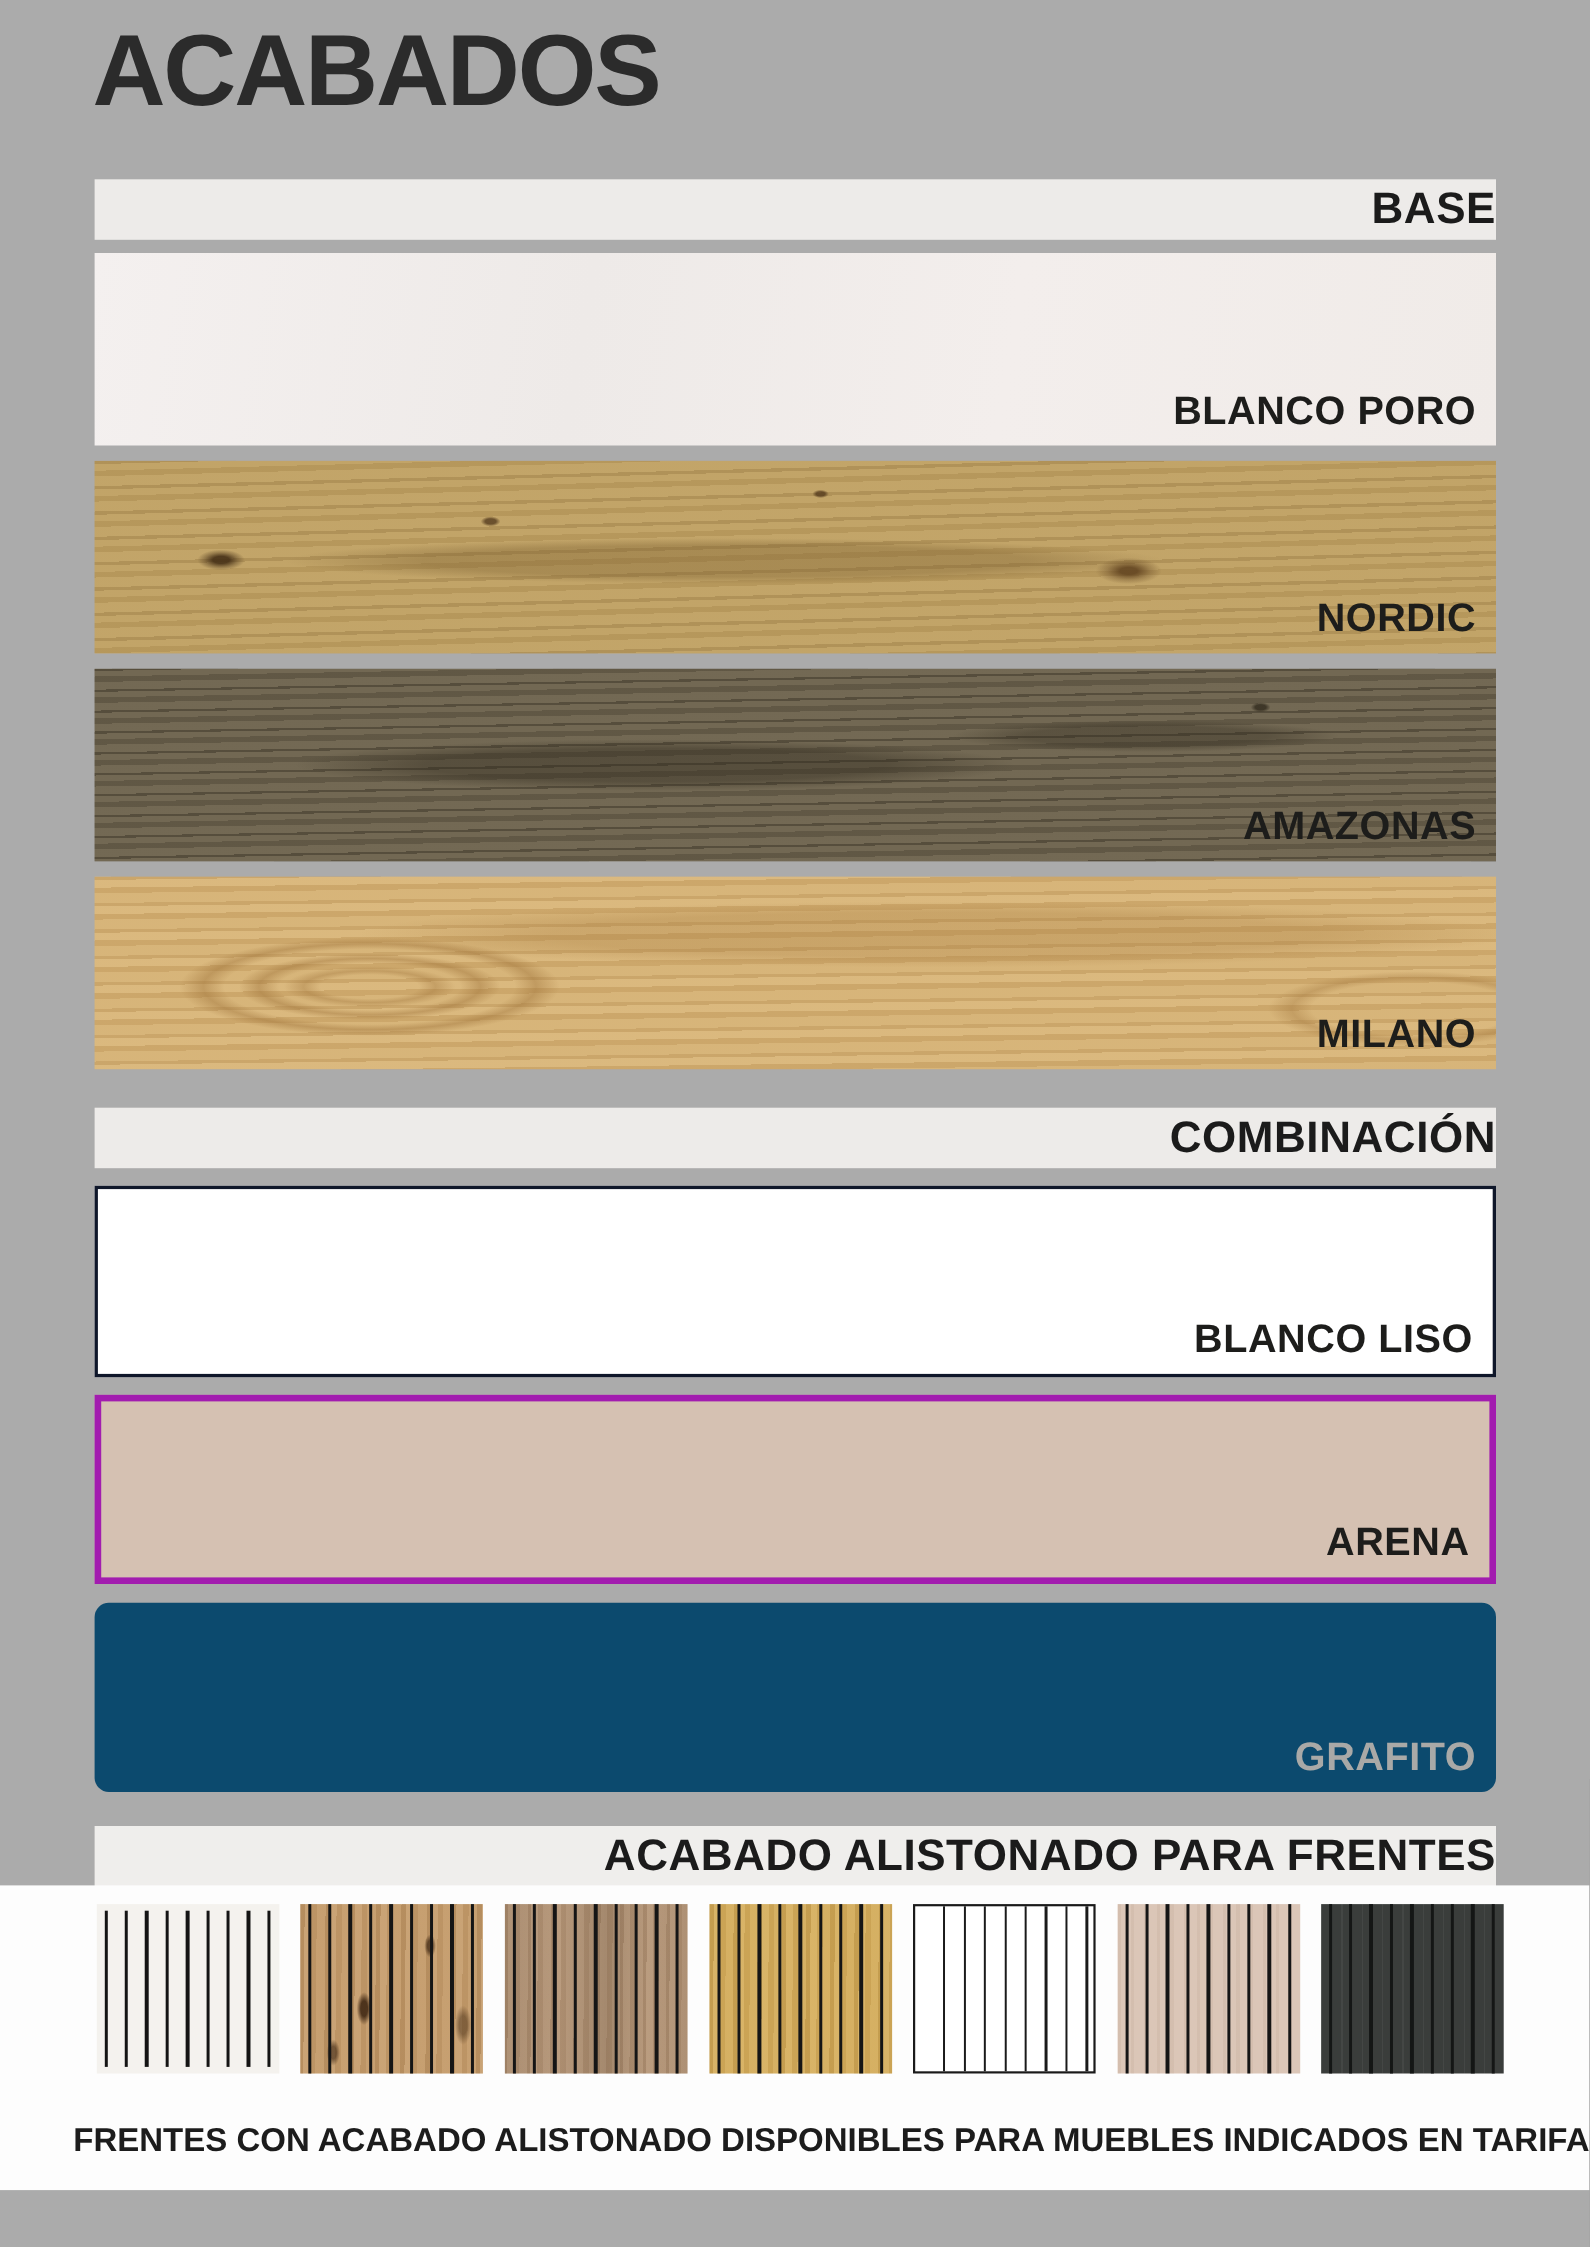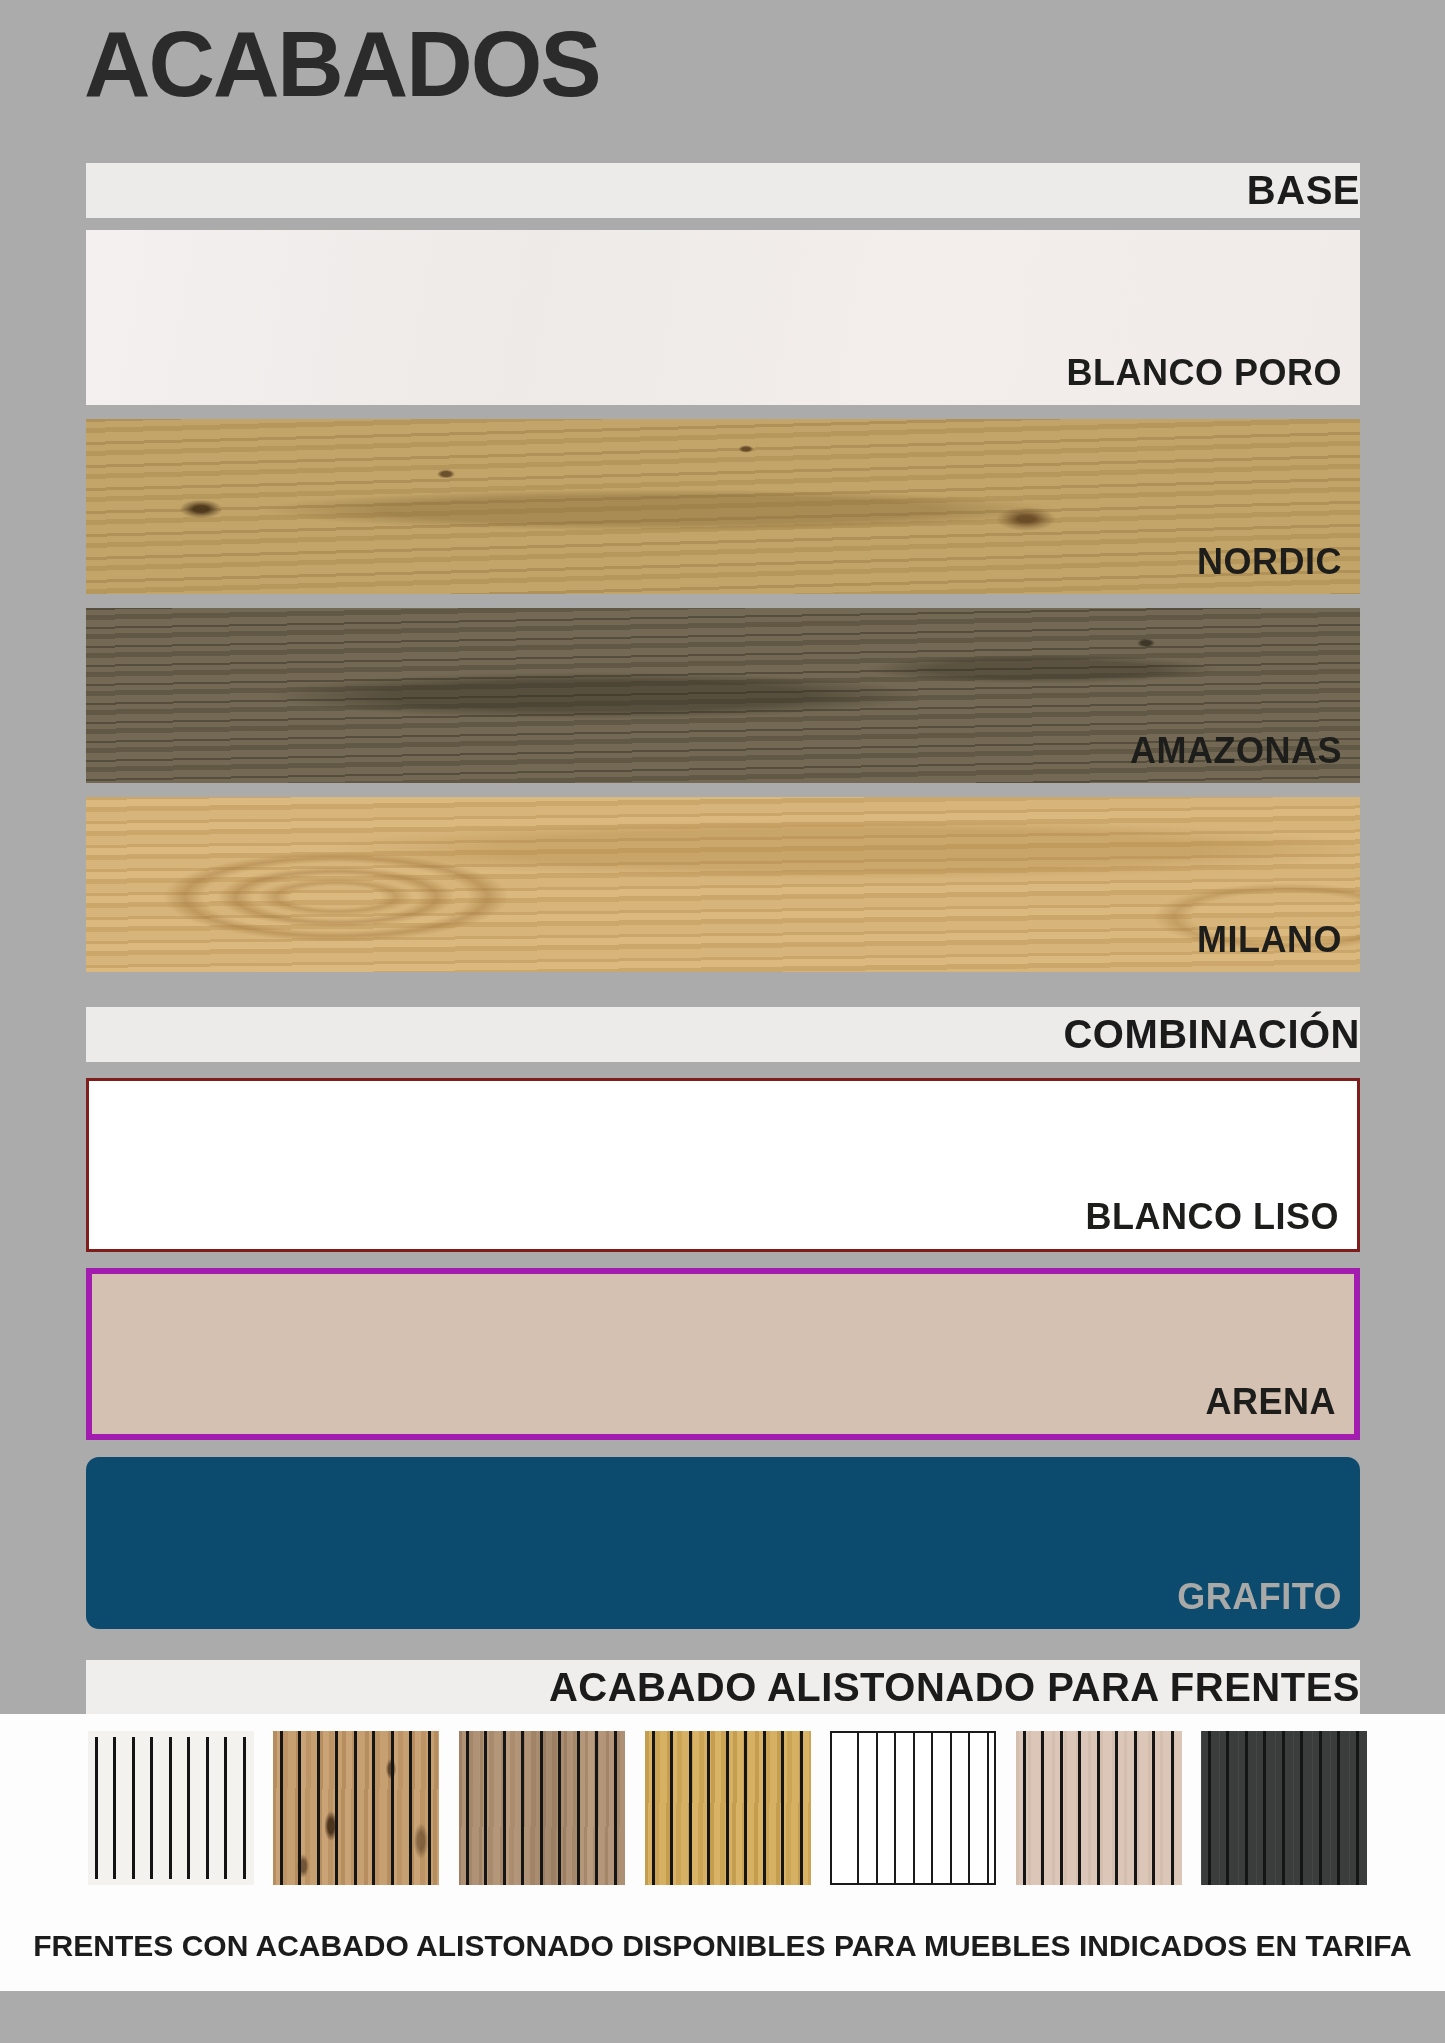--- a/index.html
+++ b/index.html
@@ -60,21 +60,21 @@
     top:797px; height:175px;
     background-color:#d4b176;
     background-image:
       radial-gradient(ellipse 240px 62px at 250px 100px, transparent 55%, rgba(150,105,48,.38) 63%, transparent 72%),
       radial-gradient(ellipse 165px 42px at 250px 100px, transparent 50%, rgba(150,105,48,.38) 61%, transparent 72%),
       radial-gradient(ellipse 100px 24px at 250px 100px, transparent 45%, rgba(150,105,48,.32) 60%, transparent 78%),
       radial-gradient(ellipse 700px 40px at 60% 30%, rgba(160,115,55,.25) 0 50%, transparent 75%),
       radial-gradient(ellipse 180px 46px at 1200px 120px, transparent 52%, rgba(150,105,48,.3) 62%, transparent 74%),
       repeating-linear-gradient(179.3deg, rgba(166,122,60,.2) 0 3px, rgba(236,205,148,.28) 3px 10px, rgba(176,131,66,.22) 10px 15px, rgba(228,196,136,.2) 15px 24px);
   }
-  .sw-blanco-liso { top:1078px; height:174px; background:#ffffff; border:3px solid #7f1d1d; }
+  .sw-blanco-liso { top:1078px; height:174px; background:#ffffff; border:3px solid #0f172a; }
   .sw-arena { top:1268px; height:172px; background:#d5c1b2; border:6px solid #a21caf; }
   .sw-grafito { top:1457px; height:172px; background:#0c4a6e;border-radius:13px; }
   .sw-grafito .label { color:#a9a9a7; }
 
   .band {
     position:absolute; left:0; top:1714px; width:1445px; height:277px;
     background:#fdfdfd;
   }
   .tile { position:absolute; top:17px; height:154px; width:166px; }
   .tile::after {
@@ -116,21 +116,21 @@
   }
   .t7 {
     left:1201px;
     background-color:#3a3d3b;
     background-image:repeating-linear-gradient(90deg, rgba(255,255,255,.05) 0 1px, transparent 1px 18.5px);
   }
   .t7::after { background:repeating-linear-gradient(90deg, transparent 0 15.5px, #141615 15.5px 18.5px); background-position:10px 0; }
 
   .footer-note {
     position:absolute; left:0; top:215px; width:1445px;
-    text-align:center; font-weight:bold; font-size:30px; color:#1c1c1c;
+    text-align:right; font-weight:bold; font-size:30px; color:#1c1c1c;
     letter-spacing:0; white-space:nowrap;
   }
 </style>
 </head>
 <body>
 
 <div class="page">
 
   <div class="title">ACABADOS</div>
 

